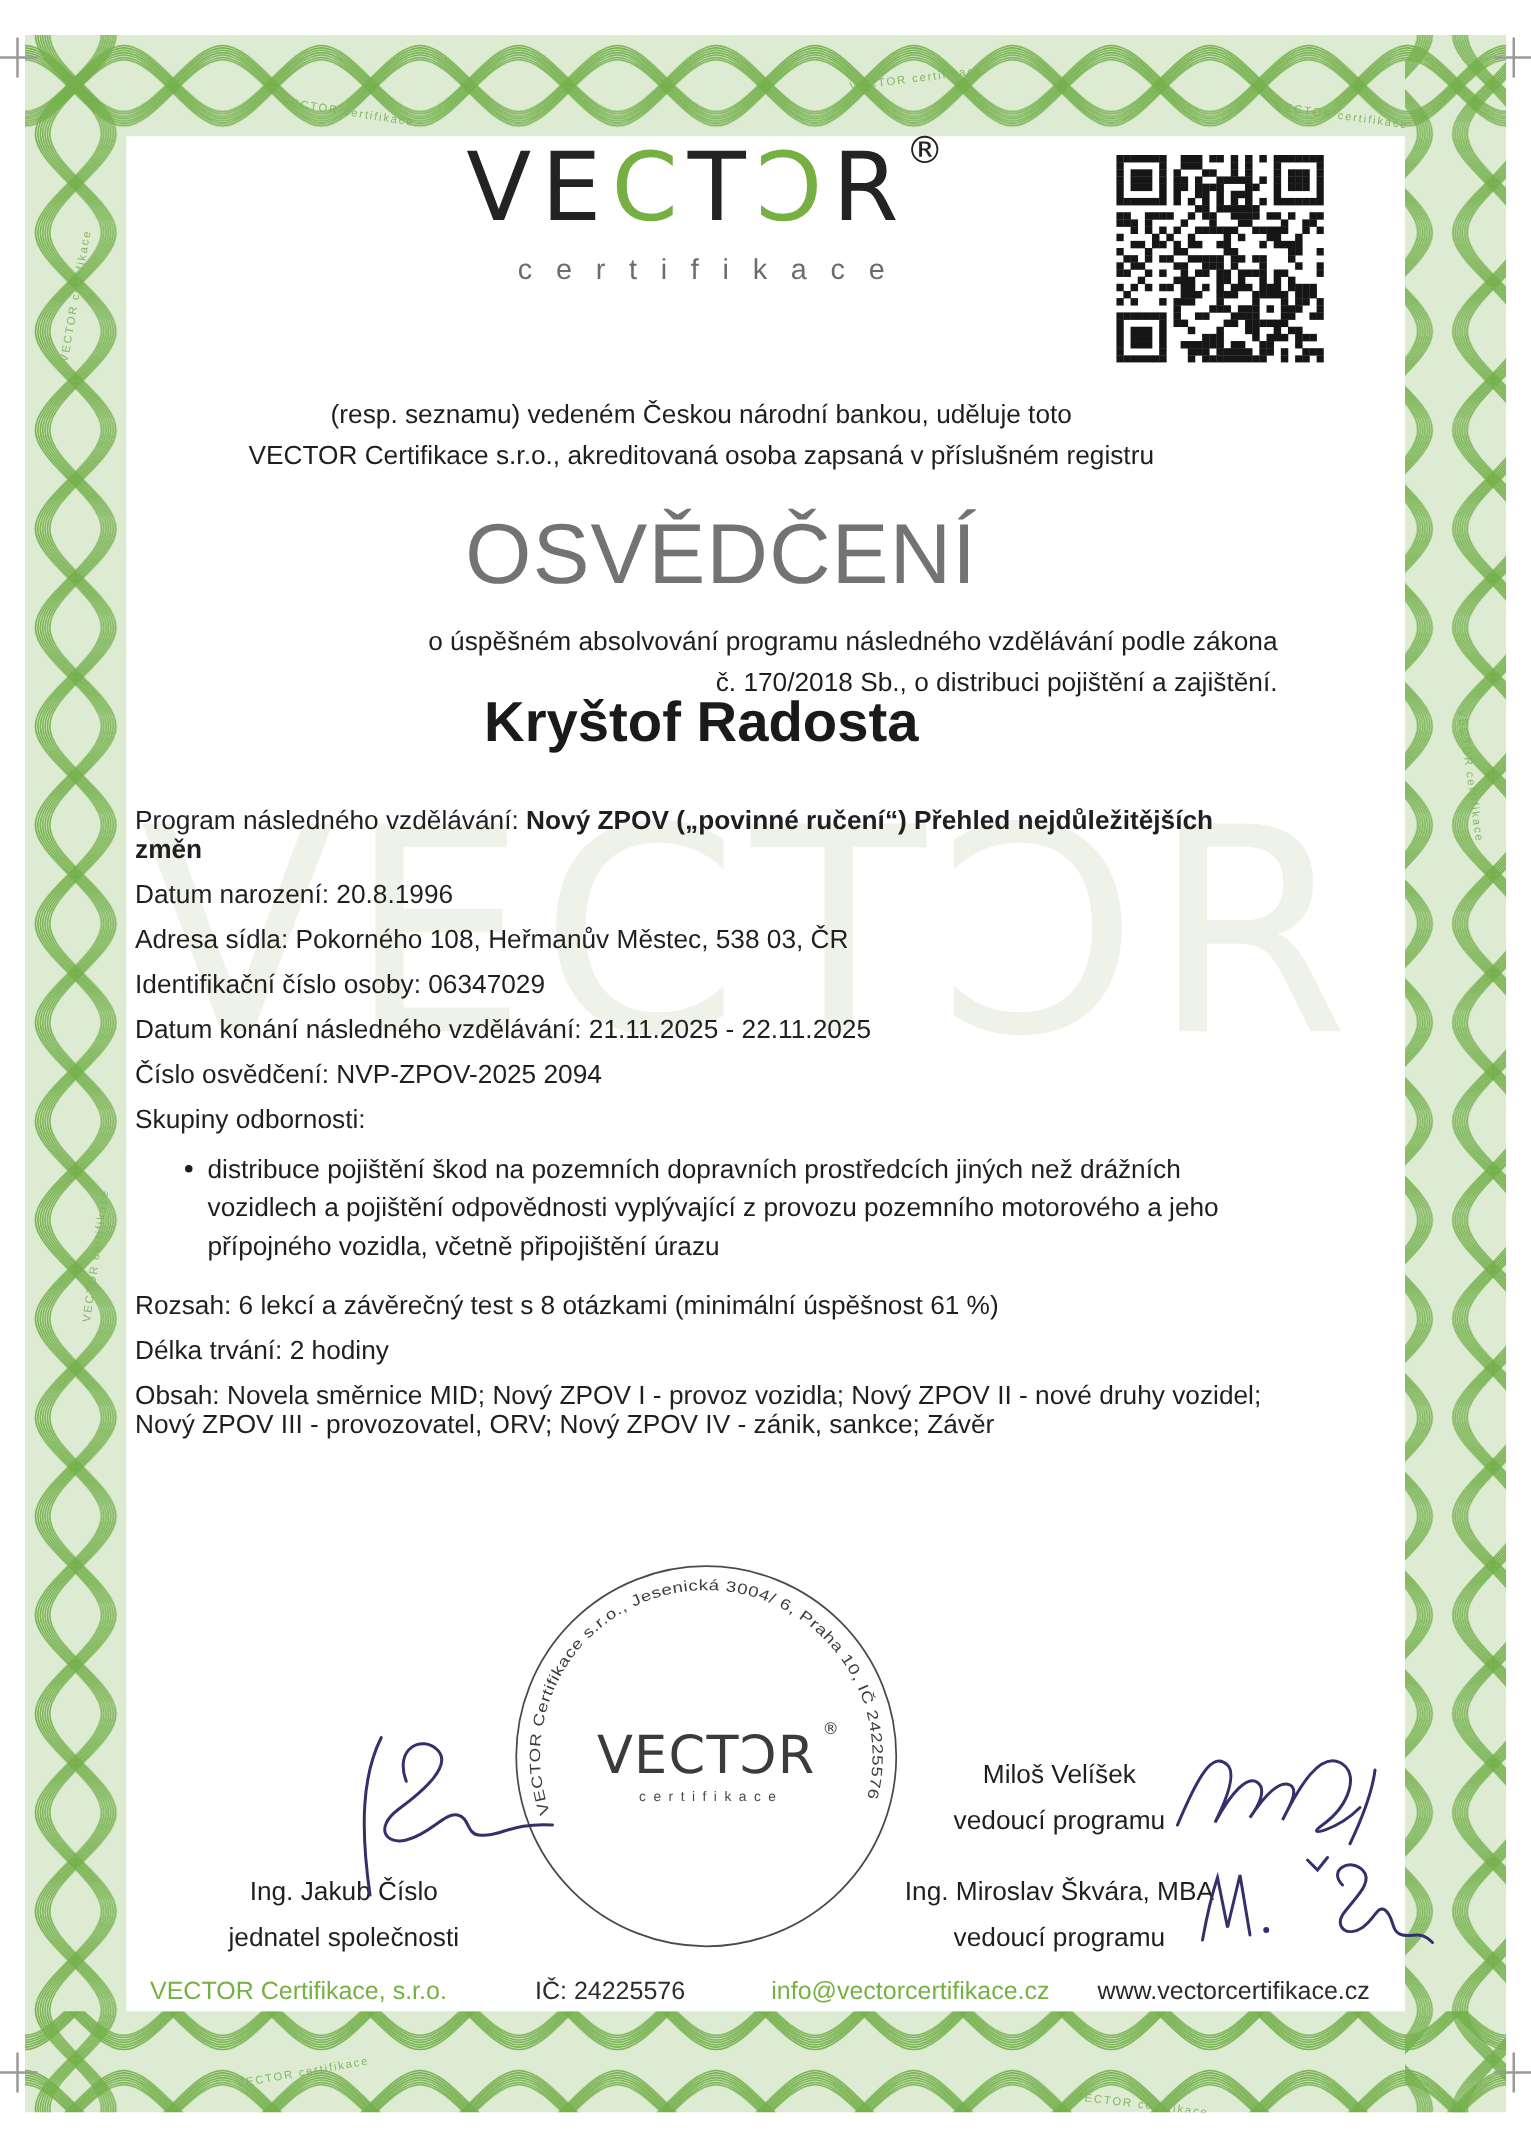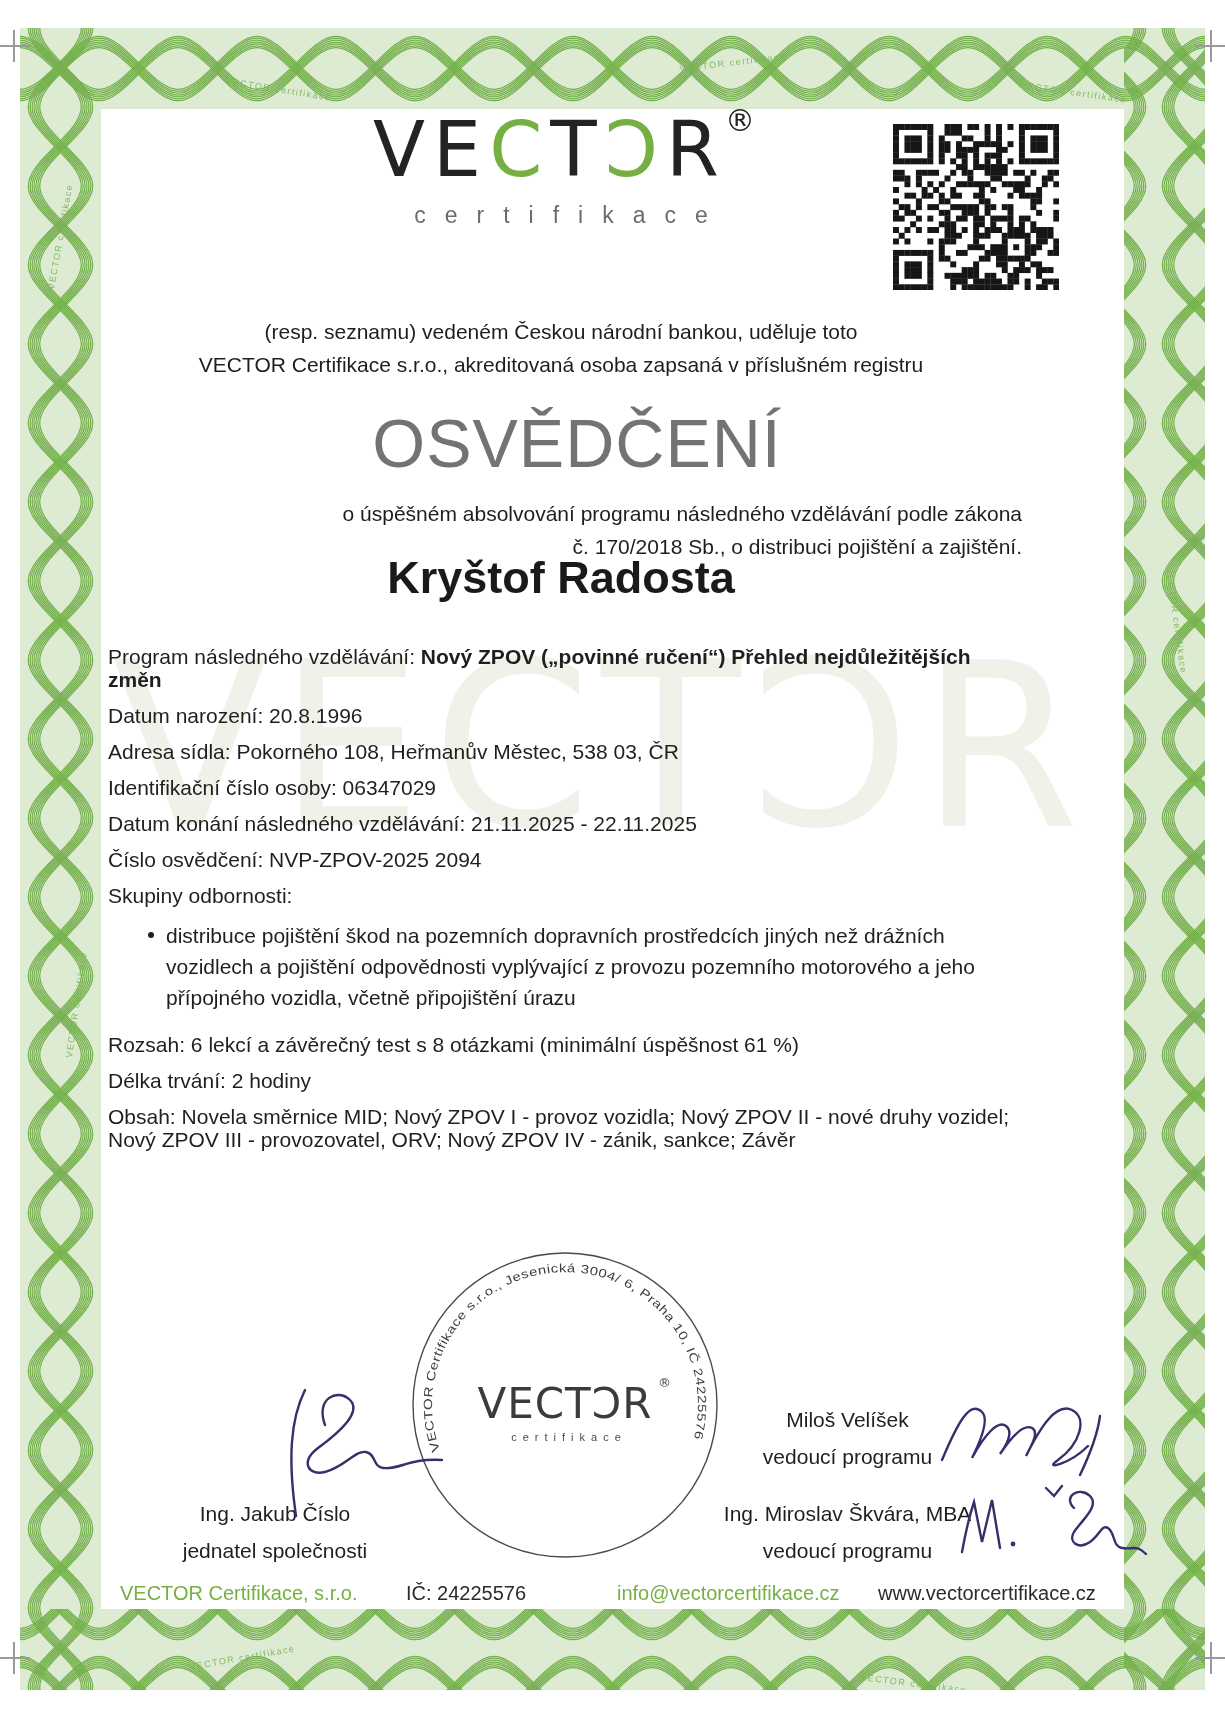--- a/index.html
+++ b/index.html
@@ -647,17 +647,17 @@
     <div>Miloš Velíšek</div>
     <div class="role">vedoucí programu</div>
   </div>
 
   <div class="sig-block" style="left:695px;top:1502px;width:305px">
     <div>Ing. Miroslav Škvára, MBA</div>
     <div class="role">vedoucí programu</div>
   </div>
 
   <span class="foot green" style="left:120px">VECTOR Certifikace, s.r.o.</span>
-  <span class="foot dark" style="left:406px">IČ: 24225576</span>
+  <span class="foot dark" style="left:428px">IČ: 24225576</span>
   <span class="foot green" style="left:617px">info@vectorcertifikace.cz</span>
   <span class="foot dark" style="left:878px">www.vectorcertifikace.cz</span>
 
 </div>
 
 </body></html>

